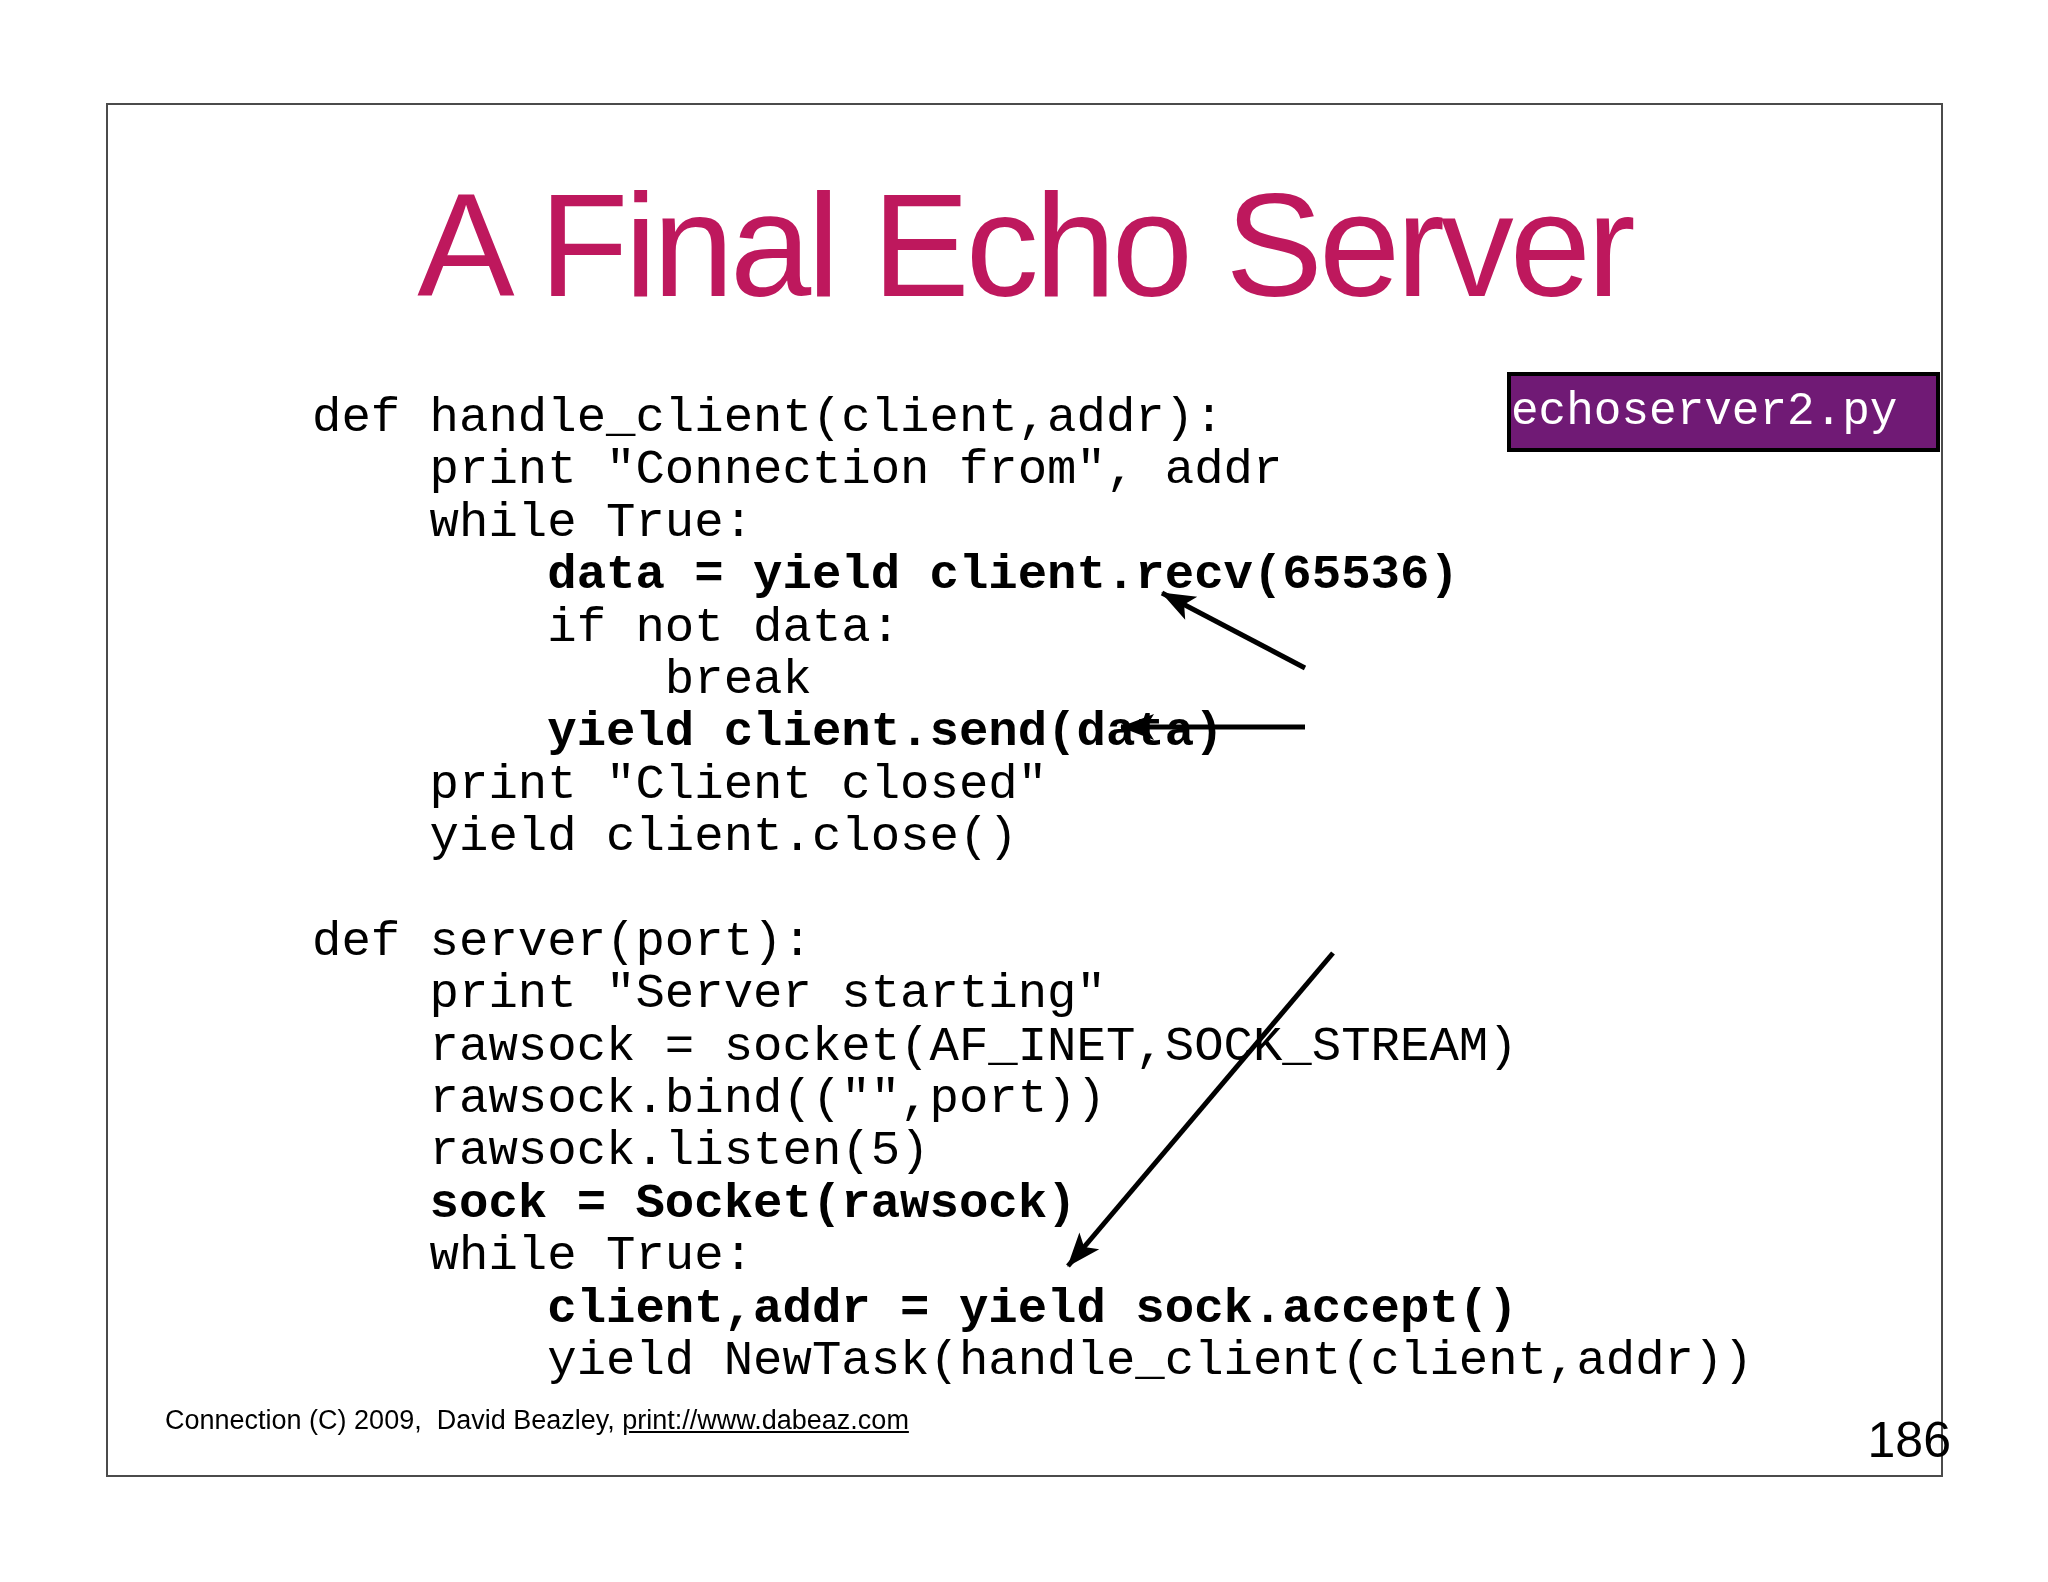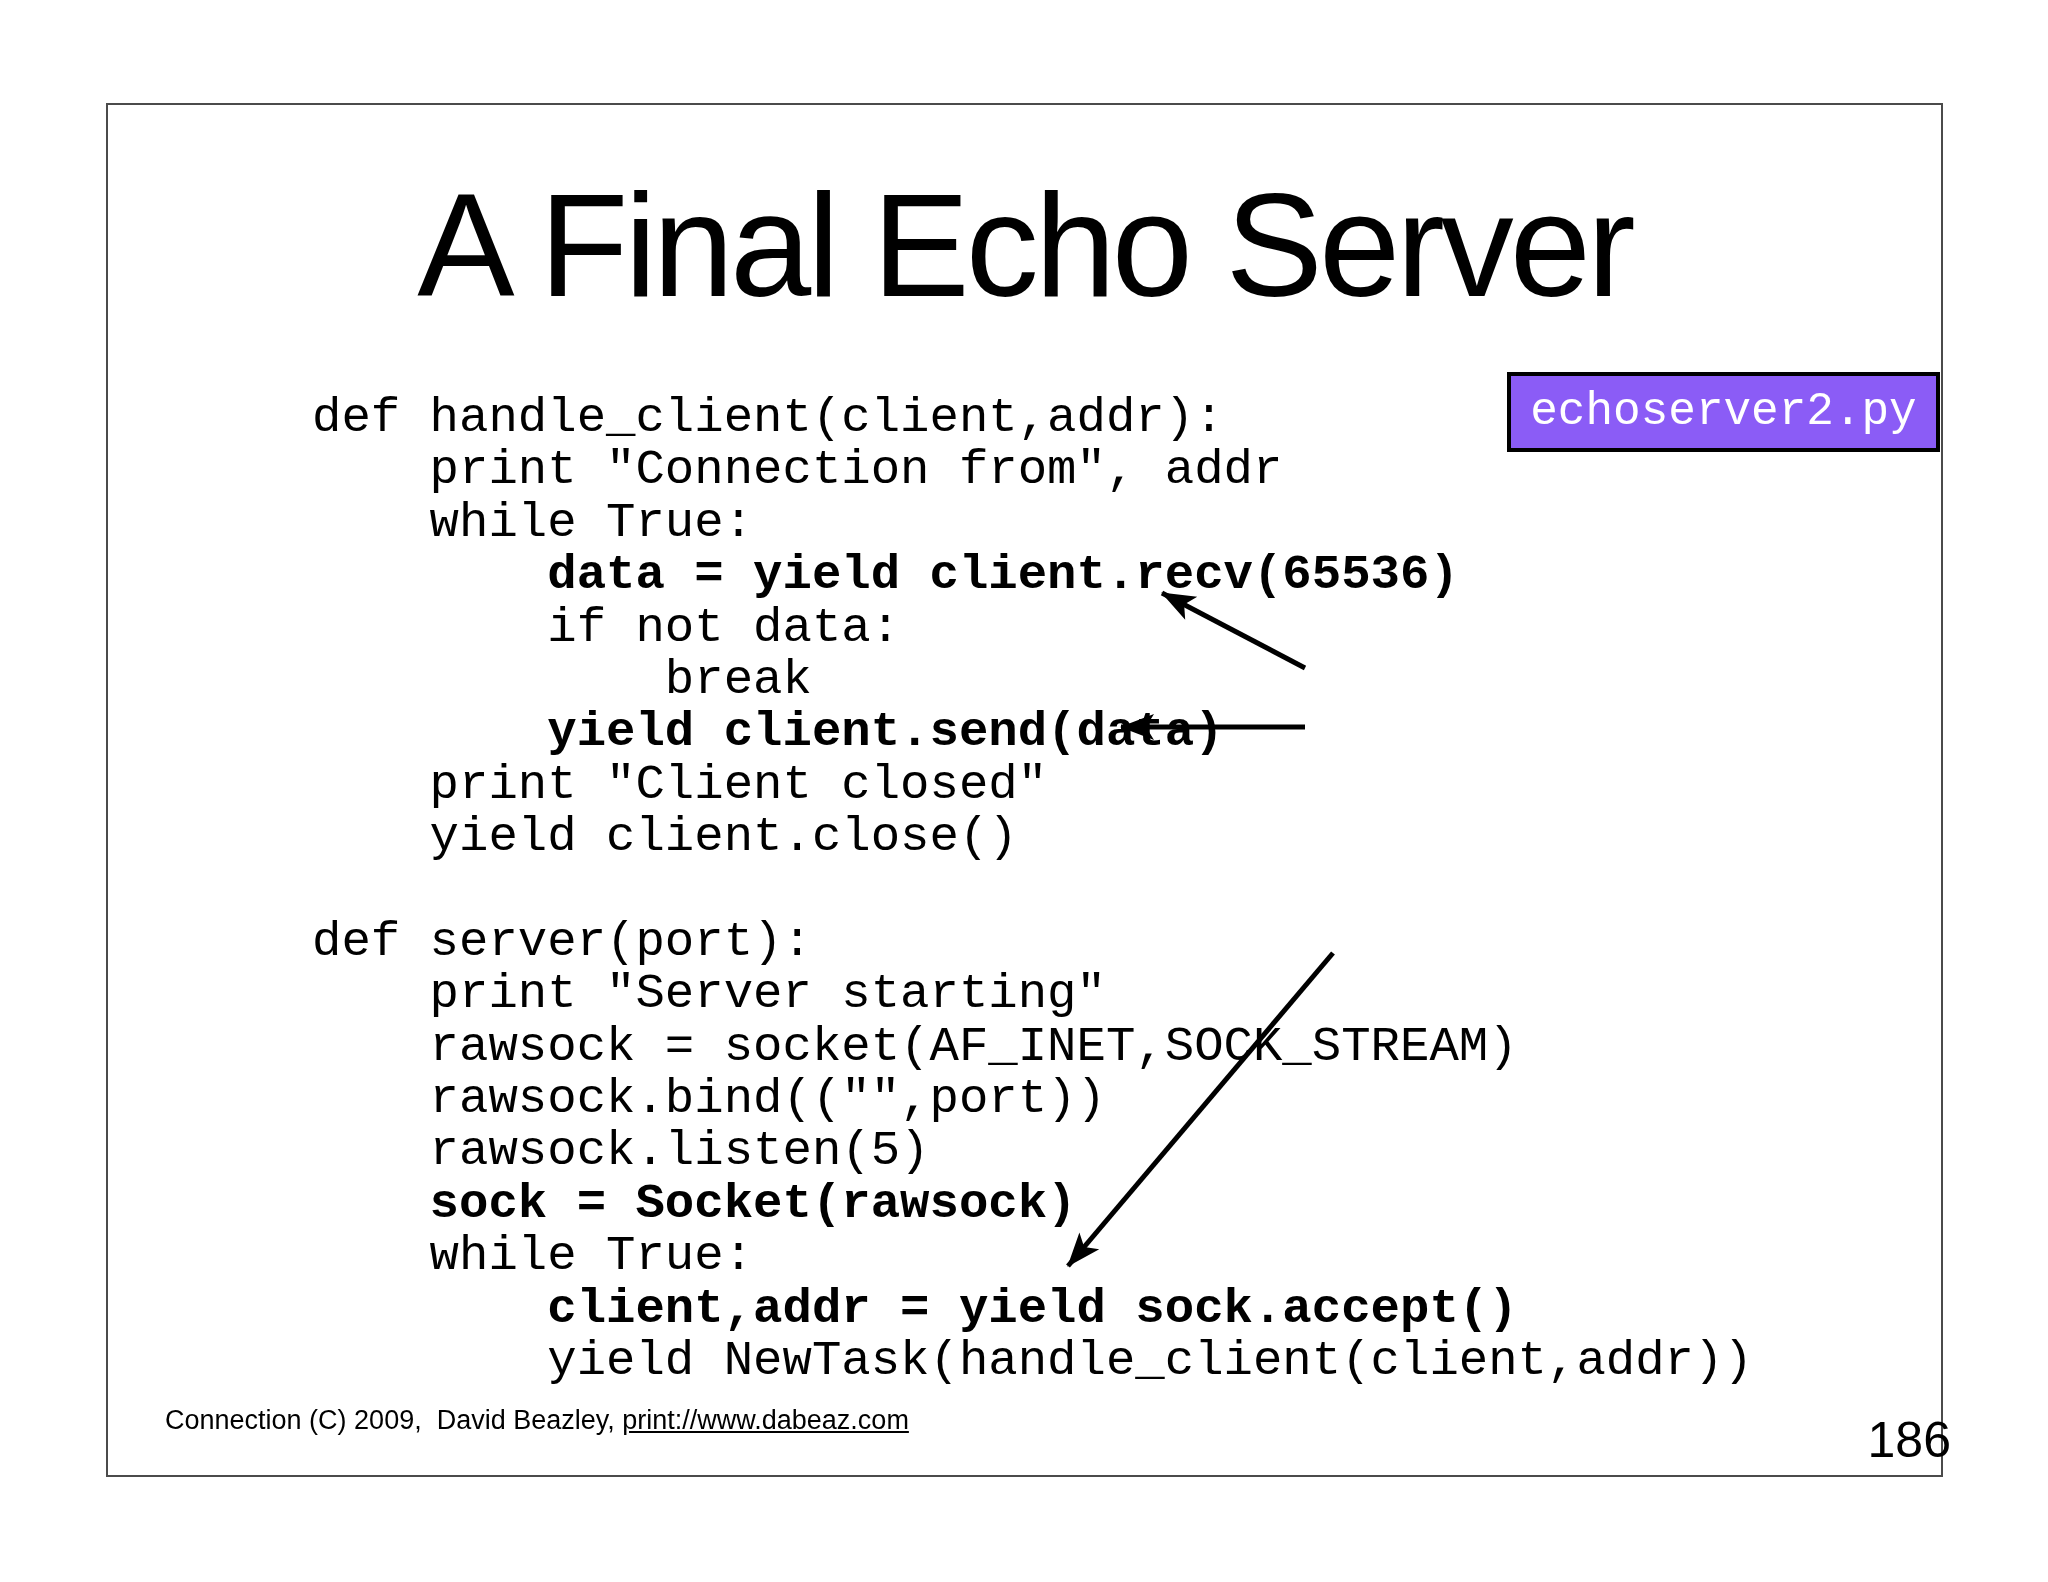--- a/index.html
+++ b/index.html
@@ -20,41 +20,41 @@
     background:#ffffff;
   }
   .title{
     position:absolute;
     left:0;top:68px;
     width:100%;
     text-align:center;
     font-size:146px;
     line-height:1;
     letter-spacing:-4px;
-    color:#000000;
+    color:#be185d;
     white-space:nowrap;
   }
   .code-block{
     position:absolute;
     left:204px;top:287px; 
     font-family:"Liberation Mono",monospace;
     font-size:49px;
     line-height:52.4px;
     white-space:pre;
   }
   .code-line{height:52.4px;}
   .code-line.bold{font-weight:bold;}
   .file-label{
     position:absolute;
     left:1399px;top:267px; 
     width:433px;height:80px;
     box-sizing:border-box;
-    background:#8b5cf6;
+    background:#701a75;
     border:4px solid #000;
-    display:flex;align-items:center;justify-content:center;
+    display:flex;align-items:center;justify-content:flex-start;
     font-family:"Liberation Mono",monospace;
     font-size:46px;
     color:#ffffff;
     white-space:nowrap;
   }
   .callout{
     position:absolute;
     left:1199px;top:549px; 
     width:607px;height:301px;
     box-sizing:border-box;

